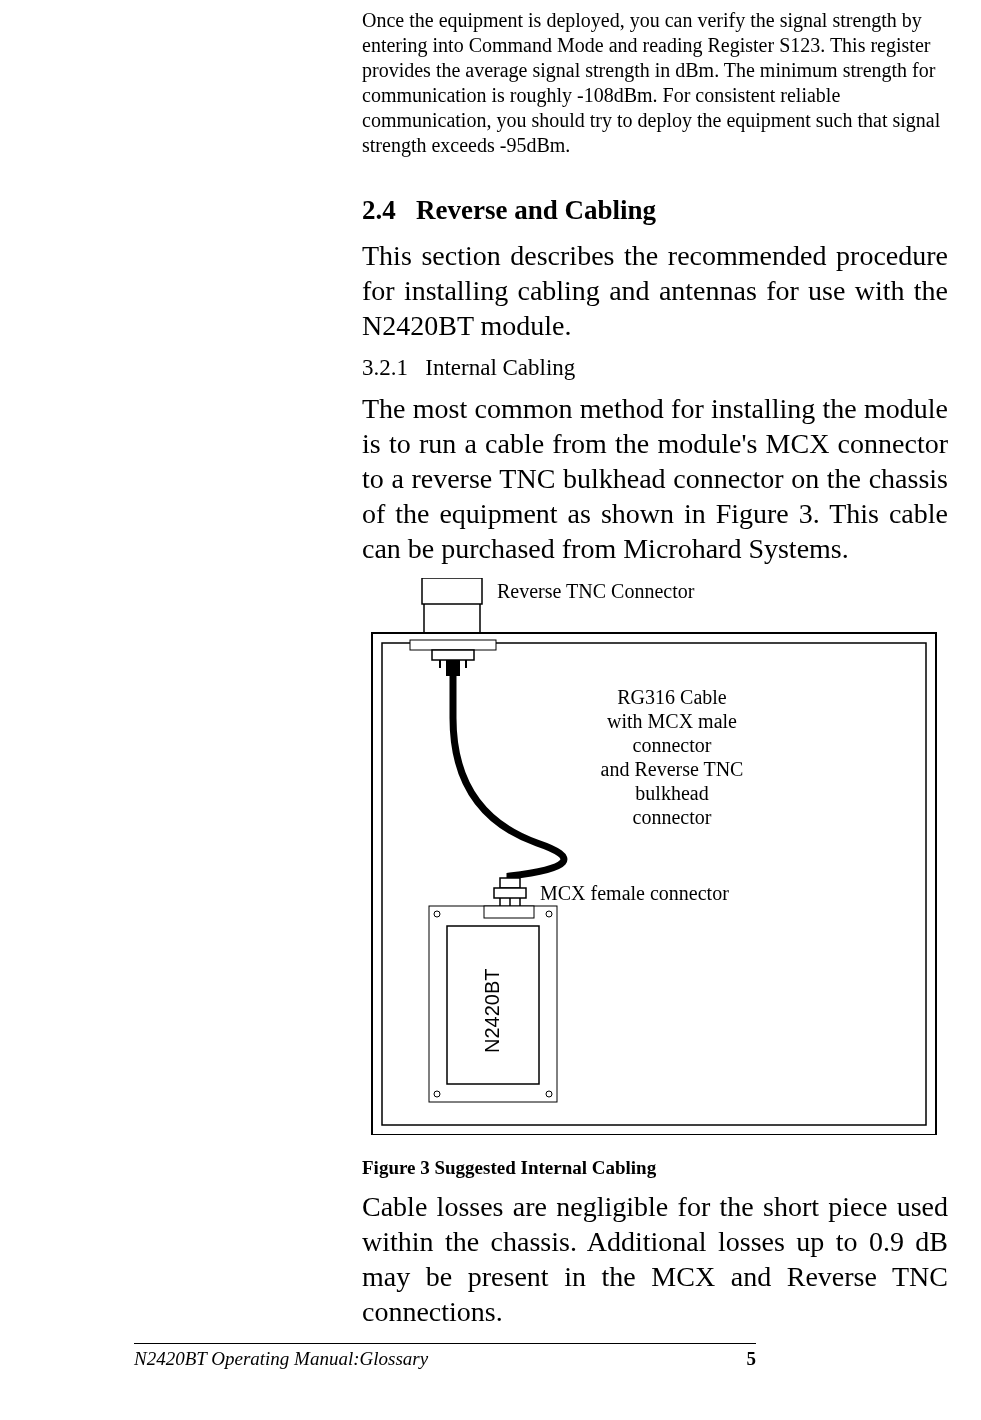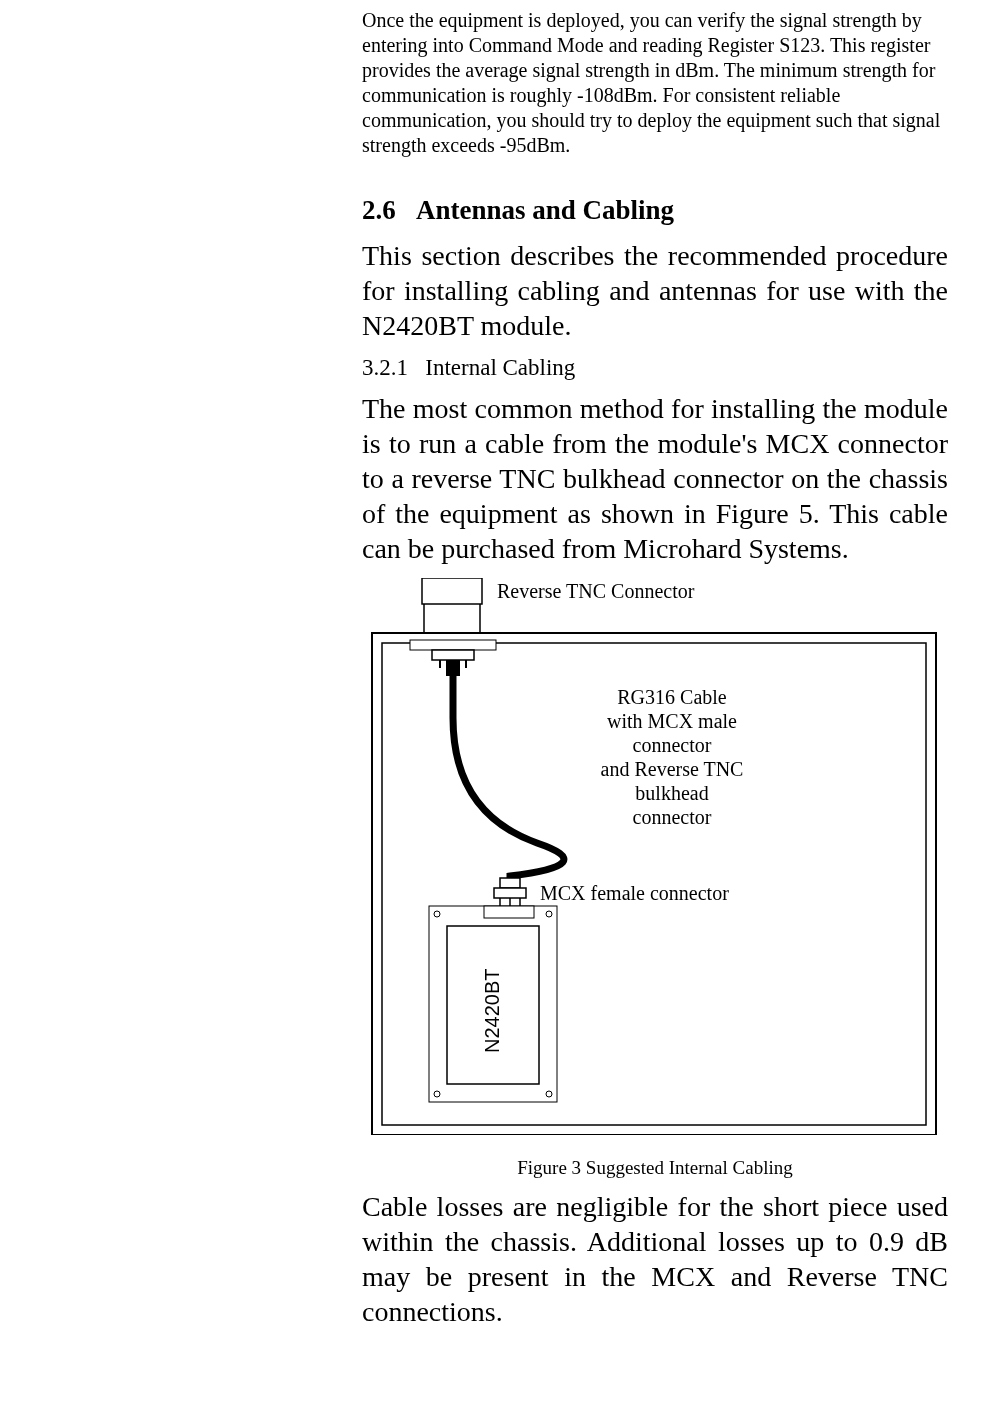--- a/index.html
+++ b/index.html
@@ -51,24 +51,23 @@
     }
     .figure-wrap {
       position: relative;
       width: 586px;
       height: 557px;
       margin-top: 8px;
       text-decoration: underline;
     }
     .fig-caption {
       font-size: 19px;
-      font-weight: normal;
+      font-weight: bold;
       margin-top: 22px;
       margin-bottom: 10px;
-      text-align: center;
     }
     .footer {
       position: absolute;
       bottom: 50px;
       left: 90px;
       right: 80px;
     }
     .footer-rule {
       border: none;
       border-top: 1.5px solid #000;
@@ -101,30 +100,30 @@
   </style>
 </head>
 <body>
 
 <div class="page">
   <div class="content">
 
     <p class="para-intro">Once the equipment is deployed, you can verify the signal strength by entering into Command Mode and reading Register S123.  This register provides the average signal strength in dBm.  The minimum strength for communication is roughly -108dBm.  For consistent reliable communication, you should try to deploy the equipment such that signal strength exceeds -95dBm.</p>
 
     <h2 class="h2">
-      <span>2.6</span>&nbsp;&nbsp;&nbsp;<span>Antennas and Cabling</span>
+      <span>2.4</span>&nbsp;&nbsp;&nbsp;<span>Reverse and Cabling</span>
     </h2>
 
     <p class="para">This section describes the recommended procedure for installing cabling and antennas for use with the N2420BT module.</p>
 
     <h3 class="h3">
       <span>3.2.1</span>&nbsp;&nbsp;&nbsp;<span>Internal Cabling</span>
     </h3>
 
-    <p class="para">The most common method for installing the module is to run a cable from the module's MCX connector to a reverse TNC bulkhead connector on the chassis of the equipment as shown in Figure 5.  This cable can be purchased from Microhard Systems.</p>
+    <p class="para">The most common method for installing the module is to run a cable from the module's MCX connector to a reverse TNC bulkhead connector on the chassis of the equipment as shown in Figure 3.  This cable can be purchased from Microhard Systems.</p>
 
     <div class="figure-wrap">
       <svg width="586" height="557" viewBox="0 0 586 557">
 
         <rect x="60" y="0" width="60" height="26" fill="#fff" stroke="#000" stroke-width="1.5"></rect>
         <line x1="62" y1="26" x2="62" y2="55" stroke="#000" stroke-width="1.5"></line>
         <line x1="118" y1="26" x2="118" y2="55" stroke="#000" stroke-width="1.5"></line>
 
         <text class="fig-text" x="135" y="20">Reverse TNC Connector</text>
 
@@ -168,13 +167,20 @@
         <text class="fig-text" x="178" y="322">MCX female connector</text>
       </svg>
     </div>
 
     <p class="fig-caption">Figure 3 Suggested Internal Cabling</p>
 
     <p class="para">Cable losses are negligible for the short piece used within the chassis. Additional losses up to 0.9 dB may be present in the MCX and Reverse TNC connections.</p>
 
   </div>
 
+  <div class="footer">
+    <hr class="footer-rule">
+    <div class="footer-row">
+      <span class="footer-left">N2420BT Operating Manual:Glossary</span>
+      <span class="footer-right">5</span>
+    </div>
+  </div>
 </div>
 
 </body></html>

